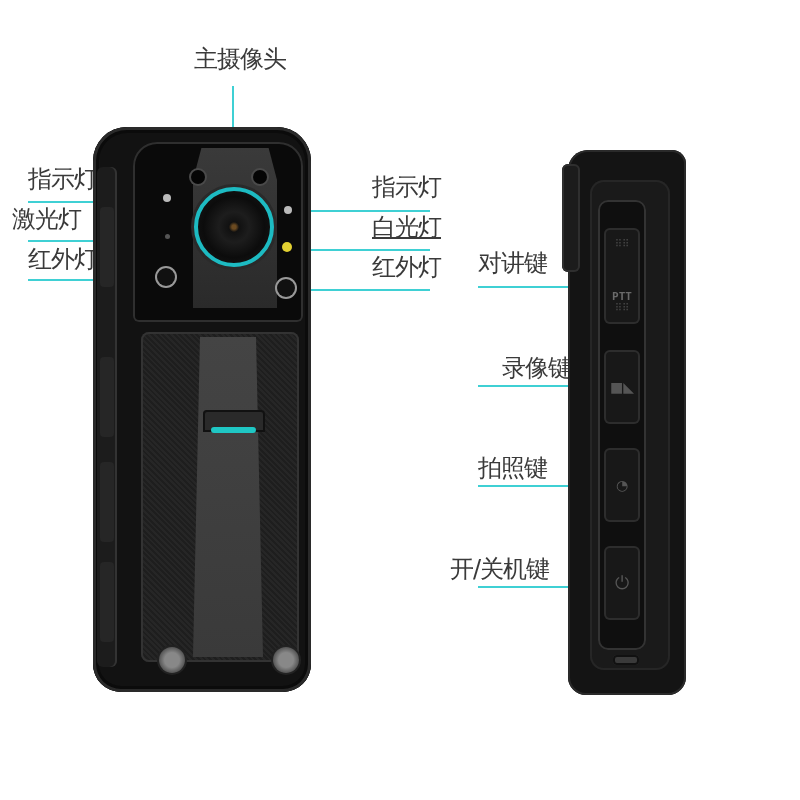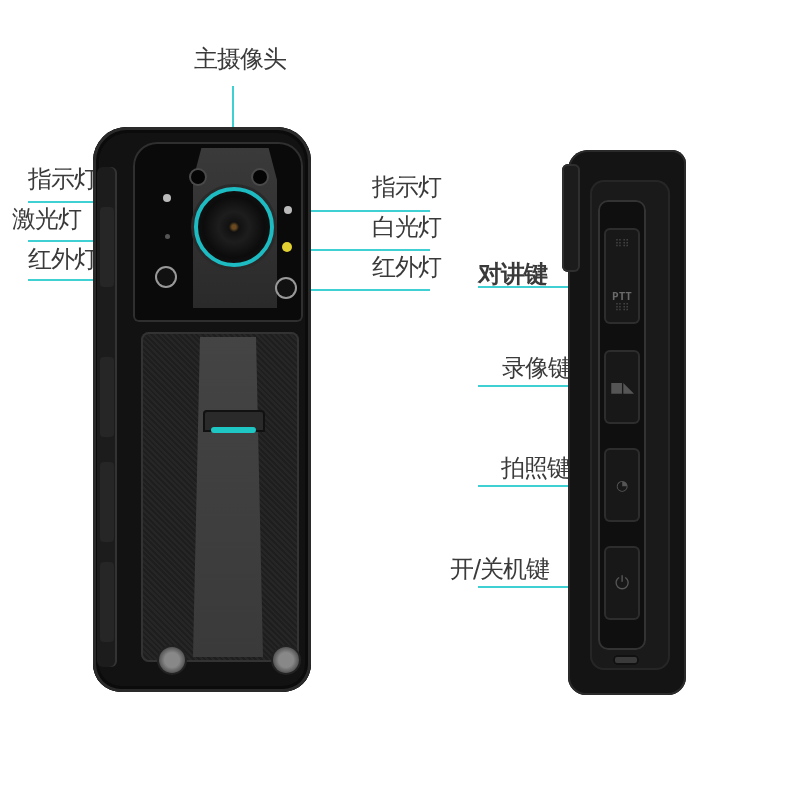--- a/index.html
+++ b/index.html
@@ -91,21 +91,21 @@
 
 <div class="label" style="left:12px; top:208px;">激光灯</div>
 <div class="line" style="left:28px; top:240px; width:142px;"></div>
 
 <div class="label" style="left:28px; top:248px;">红外灯</div>
 <div class="line" style="left:28px; top:279px; width:142px;"></div>
 
 <div class="label" style="left:372px; top:176px;">指示灯</div>
 <div class="line" style="left:290px; top:210px; width:140px;"></div>
 
-<div class="label" style="left:372px; top:216px;">白光灯</div>
+<div class="label" style="left:372px; top:216px;text-decoration:underline;">白光灯</div>
 <div class="line" style="left:288px; top:249px; width:142px;"></div>
 
 <div class="label" style="left:372px; top:256px;">红外灯</div>
 <div class="line" style="left:288px; top:289px; width:142px;"></div>
 
 <div class="front">
   <div class="side-strip">
     <div class="side-btn" style="top:40px;"></div>
     <div class="side-btn" style="top:190px;"></div>
     <div class="side-btn" style="top:295px;"></div>
@@ -124,27 +124,27 @@
   </div>
   <div class="lens" style="left:101px; top:60px;"></div>
   <div class="body-panel"></div>
   <div class="center-panel"></div>
   <div class="slot"></div>
   <div class="led-bar"></div>
   <div class="screw" style="left:66px; top:520px;"></div>
   <div class="screw" style="left:180px; top:520px;"></div>
 </div>
 
-<div class="label" style="left:478px; top:263px;font-weight:bold;">对讲键</div>
+<div class="label" style="left:478px; top:252px;">对讲键</div>
 <div class="line" style="left:478px; top:286px; width:136px;"></div>
 
 <div class="label" style="left:502px; top:357px;">录像键</div>
 <div class="line" style="left:478px; top:385px; width:136px;"></div>
 
-<div class="label" style="left:478px; top:457px;margin-left:23px;">拍照键</div>
+<div class="label" style="left:478px; top:457px;">拍照键</div>
 <div class="line" style="left:478px; top:485px; width:138px;"></div>
 
 <div class="label" style="left:450px; top:558px;">开/关机键</div>
 <div class="line" style="left:478px; top:586px; width:138px;"></div>
 
 <div class="side">
   <div class="clip"></div>
   <div class="rail"></div>
   <div class="frame"></div>
   <div class="btn" style="top:78px; height:96px; flex-direction:column;">

